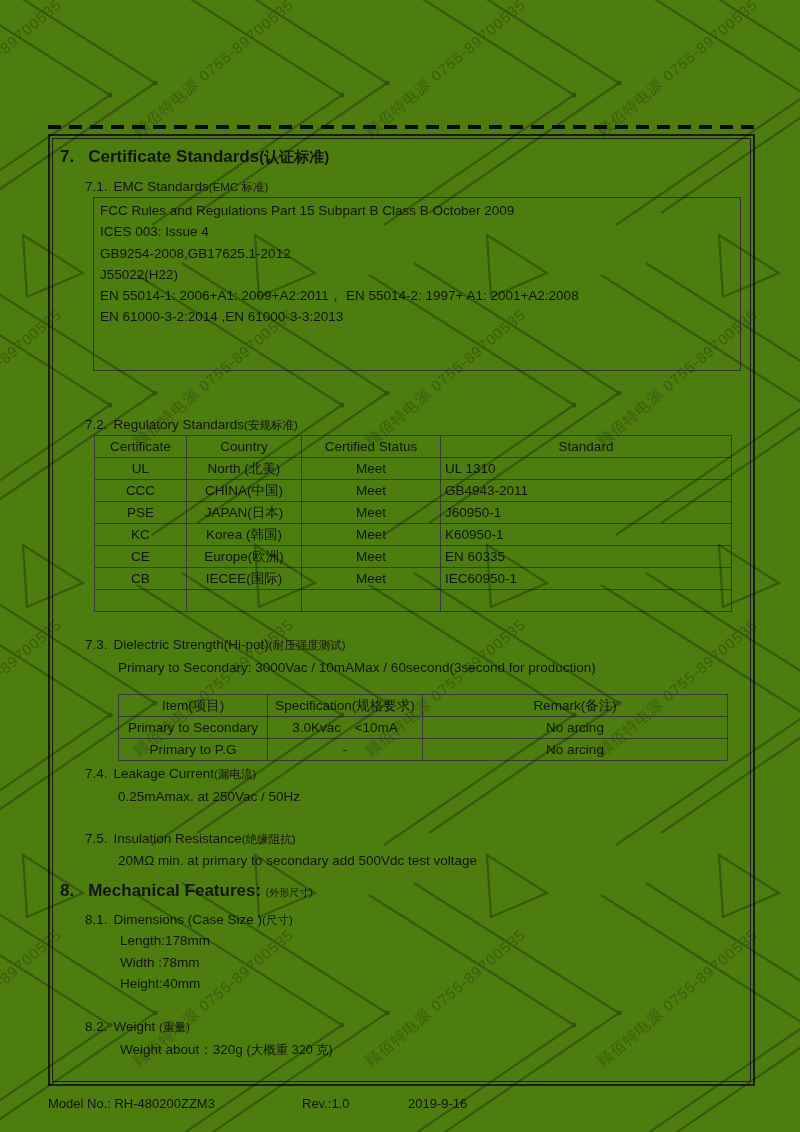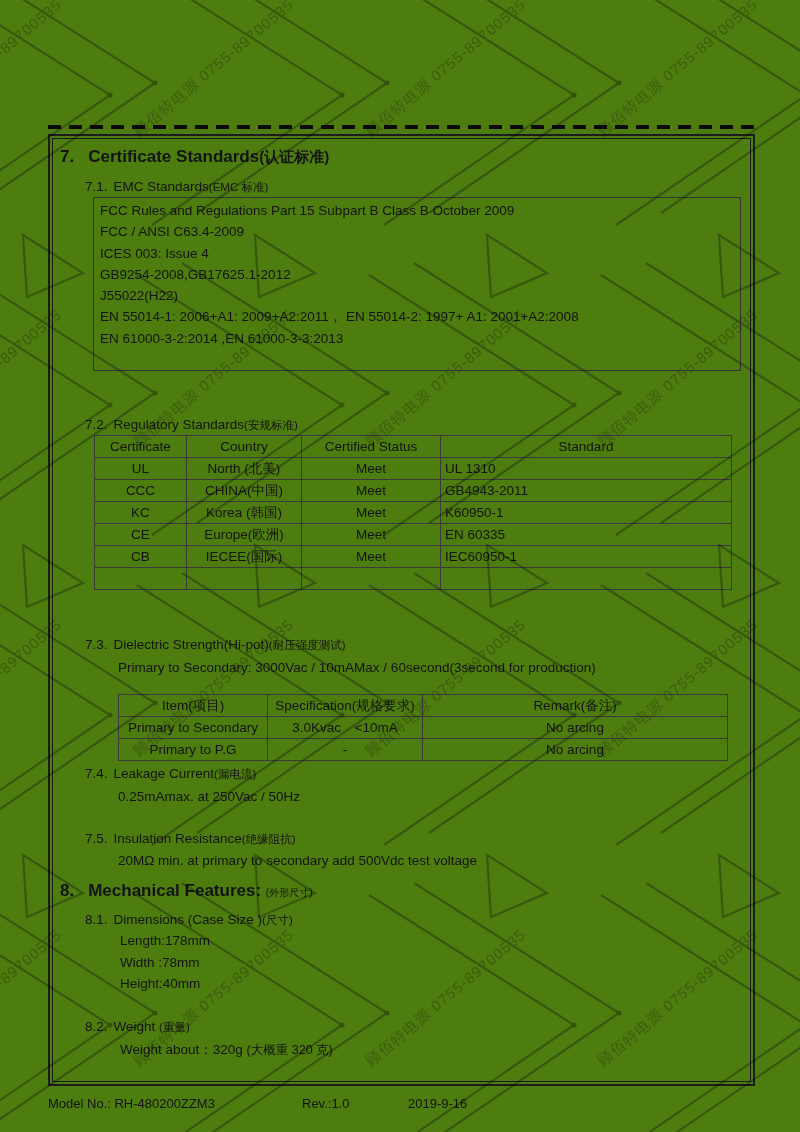--- a/index.html
+++ b/index.html
@@ -92,21 +92,20 @@
 
   <div class="abs h1" style="left:60px;top:147px;">
     <span class="num">7.</span><span>Certificate Standards</span><span class="cn">(认证标准)</span>
   </div>
 
   <div class="abs h2" style="left:85px;top:179px;">
     <span class="num">7.1.</span><span>EMC Standards</span><span class="cn-small">(EMC 标准)</span>
   </div>
   <div class="abs emc-box">
     <div>FCC Rules and Regulations Part 15 Subpart B Class B October 2009</div>
-    <div>FCC / ANSI C63.4-2009</div>
     <div>ICES 003: Issue 4</div>
     <div>GB9254-2008,GB17625.1-2012</div>
     <div>J55022(H22)</div>
     <div>EN 55014-1: 2006+A1: 2009+A2:2011，  EN 55014-2: 1997+ A1: 2001+A2:2008</div>
     <div>EN 61000-3-2:2014 ,EN 61000-3-3:2013</div>
   </div>
 
   <div class="abs h2" style="left:85px;top:417px;">
     <span class="num">7.2.</span><span>Regulatory Standards</span><span class="cn-small">(安规标准)</span>
   </div>
@@ -130,20 +129,26 @@
       <td>Meet</td>
       <td class="std">UL 1310</td>
     </tr>
     <tr>
       <td>CCC</td>
       <td>CHINA(中国)</td>
       <td>Meet</td>
       <td class="std">GB4943-2011</td>
     </tr>
     <tr>
+      <td>PSE</td>
+      <td>JAPAN(日本)</td>
+      <td>Meet</td>
+      <td class="std">J60950-1</td>
+    </tr>
+    <tr>
       <td>KC</td>
       <td>Korea (韩国)</td>
       <td>Meet</td>
       <td class="std">K60950-1</td>
     </tr>
     <tr>
       <td>CE</td>
       <td>Europe(欧洲)</td>
       <td>Meet</td>
       <td class="std">EN 60335</td>

